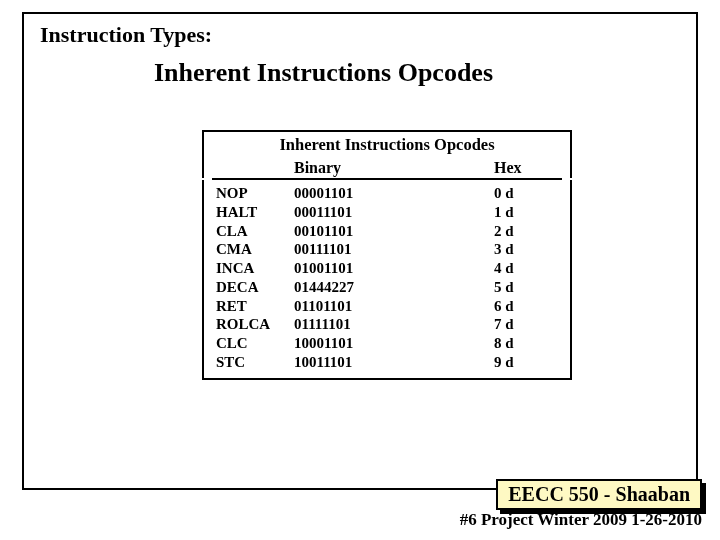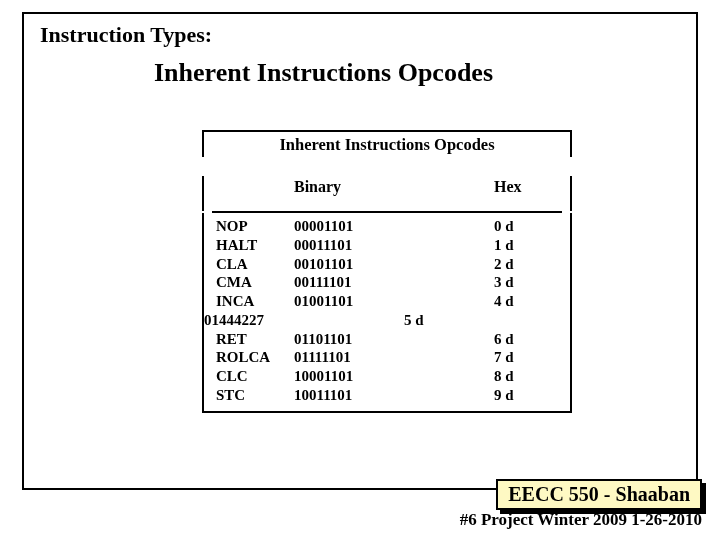--- a/index.html
+++ b/index.html
@@ -48,22 +48,21 @@
     font-weight: bold;
     border-top: 2px solid #000;
     border-left: 2px solid #000;
     border-right: 2px solid #000;
     padding: 3px 0 2px 0;
   }
   .header-row {
     display: flex;
     border-left: 2px solid #000;
     border-right: 2px solid #000;
-    padding: 2px 0 15px 0;
-    margin-top: 19px;
+    padding: 2px 0 1px 0;
   }
   .header-underline {
     border-bottom: 2px solid #000;
     margin: 0 10px 0 10px;
   }
   .col-mn { width: 90px; padding-left: 12px; }
   .col-bin { width: 160px; text-align: left; font-weight: bold; }
   .col-hex { width: 110px; text-align: left; padding-left: 40px; font-weight: bold; }
   .body-wrap {
     border-left: 2px solid #000;
@@ -147,20 +146,21 @@
           <div class="d-mn">CMA</div>
           <div class="d-bin">00111101</div>
           <div class="d-hex">3 d</div>
         </div>
       <div class="data-row">
           <div class="d-mn">INCA</div>
           <div class="d-bin">01001101</div>
           <div class="d-hex">4 d</div>
         </div>
       <div class="data-row">
+          <div class="d-mn">DECA</div>
           <div class="d-bin">01444227</div>
           <div class="d-hex">5 d</div>
         </div>
       <div class="data-row">
           <div class="d-mn">RET</div>
           <div class="d-bin">01101101</div>
           <div class="d-hex">6 d</div>
         </div>
       <div class="data-row">
           <div class="d-mn">ROLCA</div>

